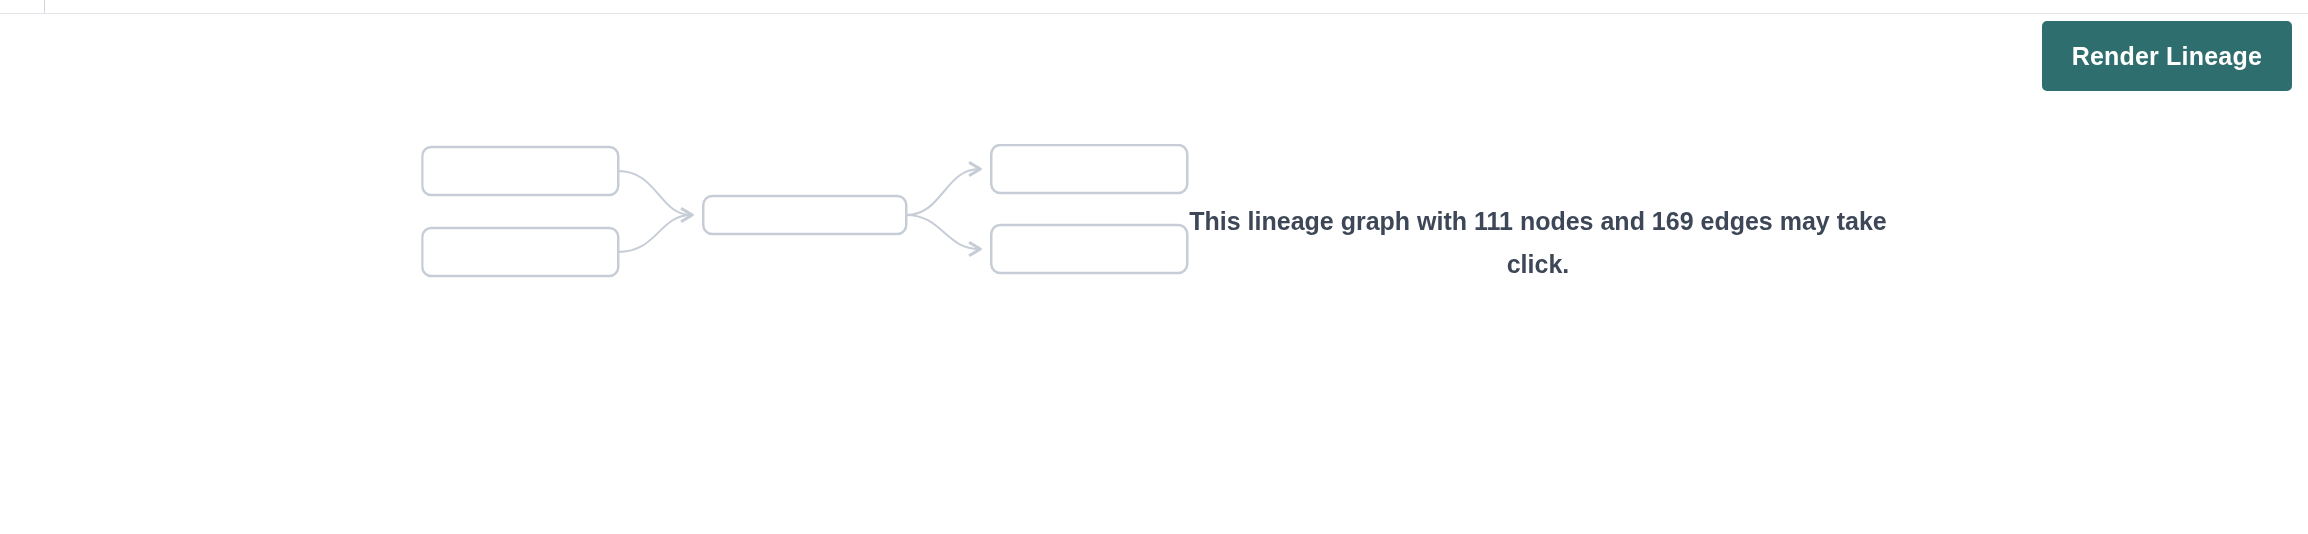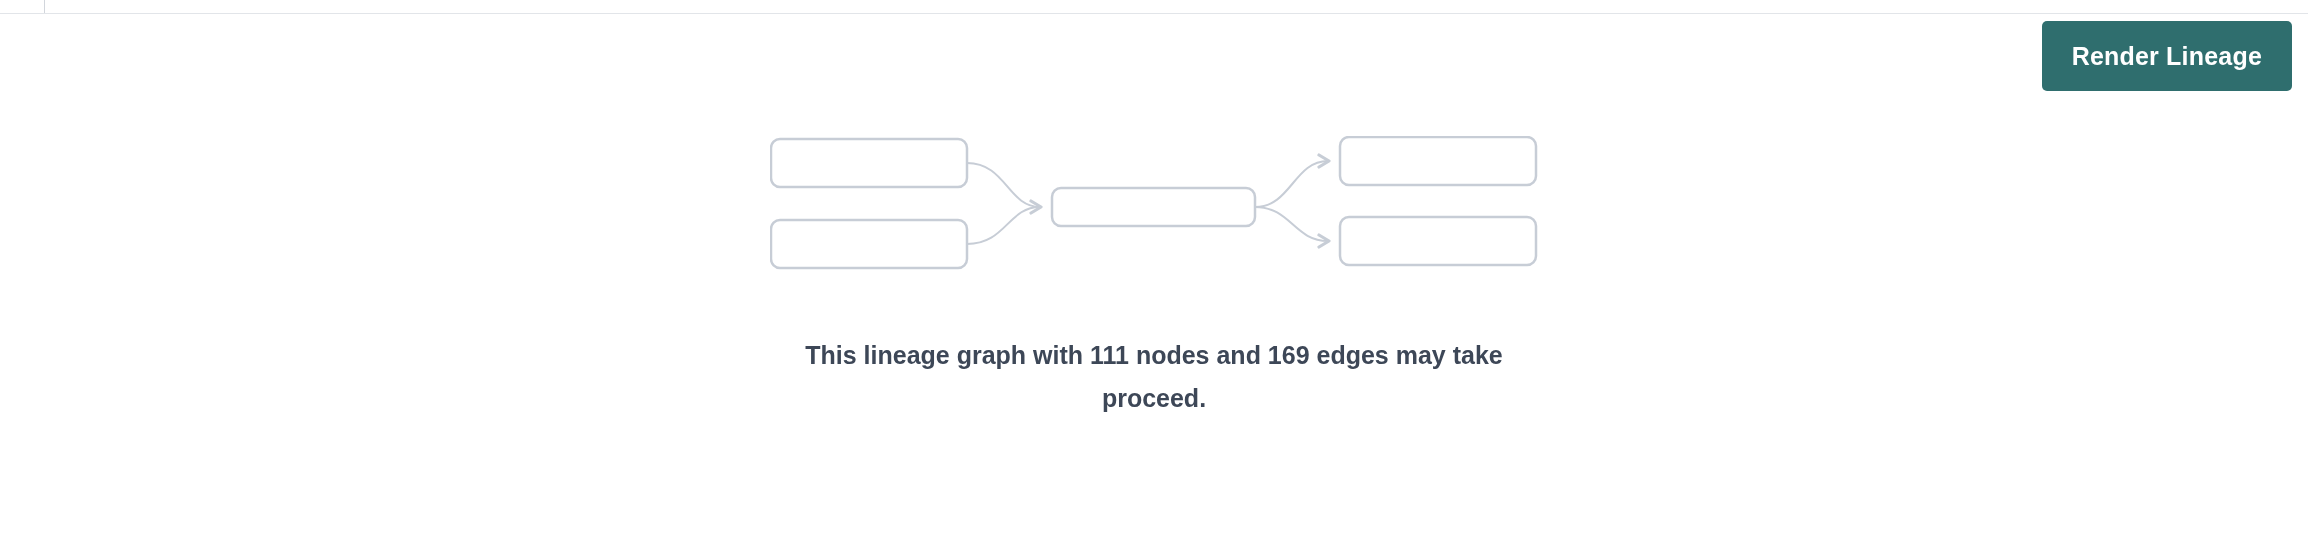--- a/index.html
+++ b/index.html
@@ -51,21 +51,21 @@
     letter-spacing: 0.2px;
     cursor: pointer;
   }
   
   .center-stack {
     position: absolute;
     left: 50%;
     top: 136px;
     transform: translateX(-50%);
     display: flex;
-    flex-direction: column;
+    flex-direction: row;
     align-items: center;
   }
   .graph-illustration {
     display: block;
     width: 768px;
     height: 134px;
   }
   .warning-message {
     margin-top: 64px;
     text-align: center;
@@ -102,18 +102,18 @@
 
       <rect x="1" y="3" width="196" height="48" rx="9" fill="#ffffff" stroke="#c7cdd6" stroke-width="2.5"></rect>
       <rect x="1" y="84" width="196" height="48" rx="9" fill="#ffffff" stroke="#c7cdd6" stroke-width="2.5"></rect>
       <rect x="282" y="52" width="203" height="38" rx="9" fill="#ffffff" stroke="#c7cdd6" stroke-width="2.5"></rect>
       <rect x="570" y="1" width="196" height="48" rx="9" fill="#ffffff" stroke="#c7cdd6" stroke-width="2.5"></rect>
       <rect x="570" y="81" width="196" height="48" rx="9" fill="#ffffff" stroke="#c7cdd6" stroke-width="2.5"></rect>
     </svg>
 
     <div class="warning-message">
       <div>This lineage graph with 111 nodes and 169 edges may take</div>
-      <div>proceed.</div>
+      <div>click.</div>
     </div>
 
   </div>
 
 </div>
 
 </body></html>

